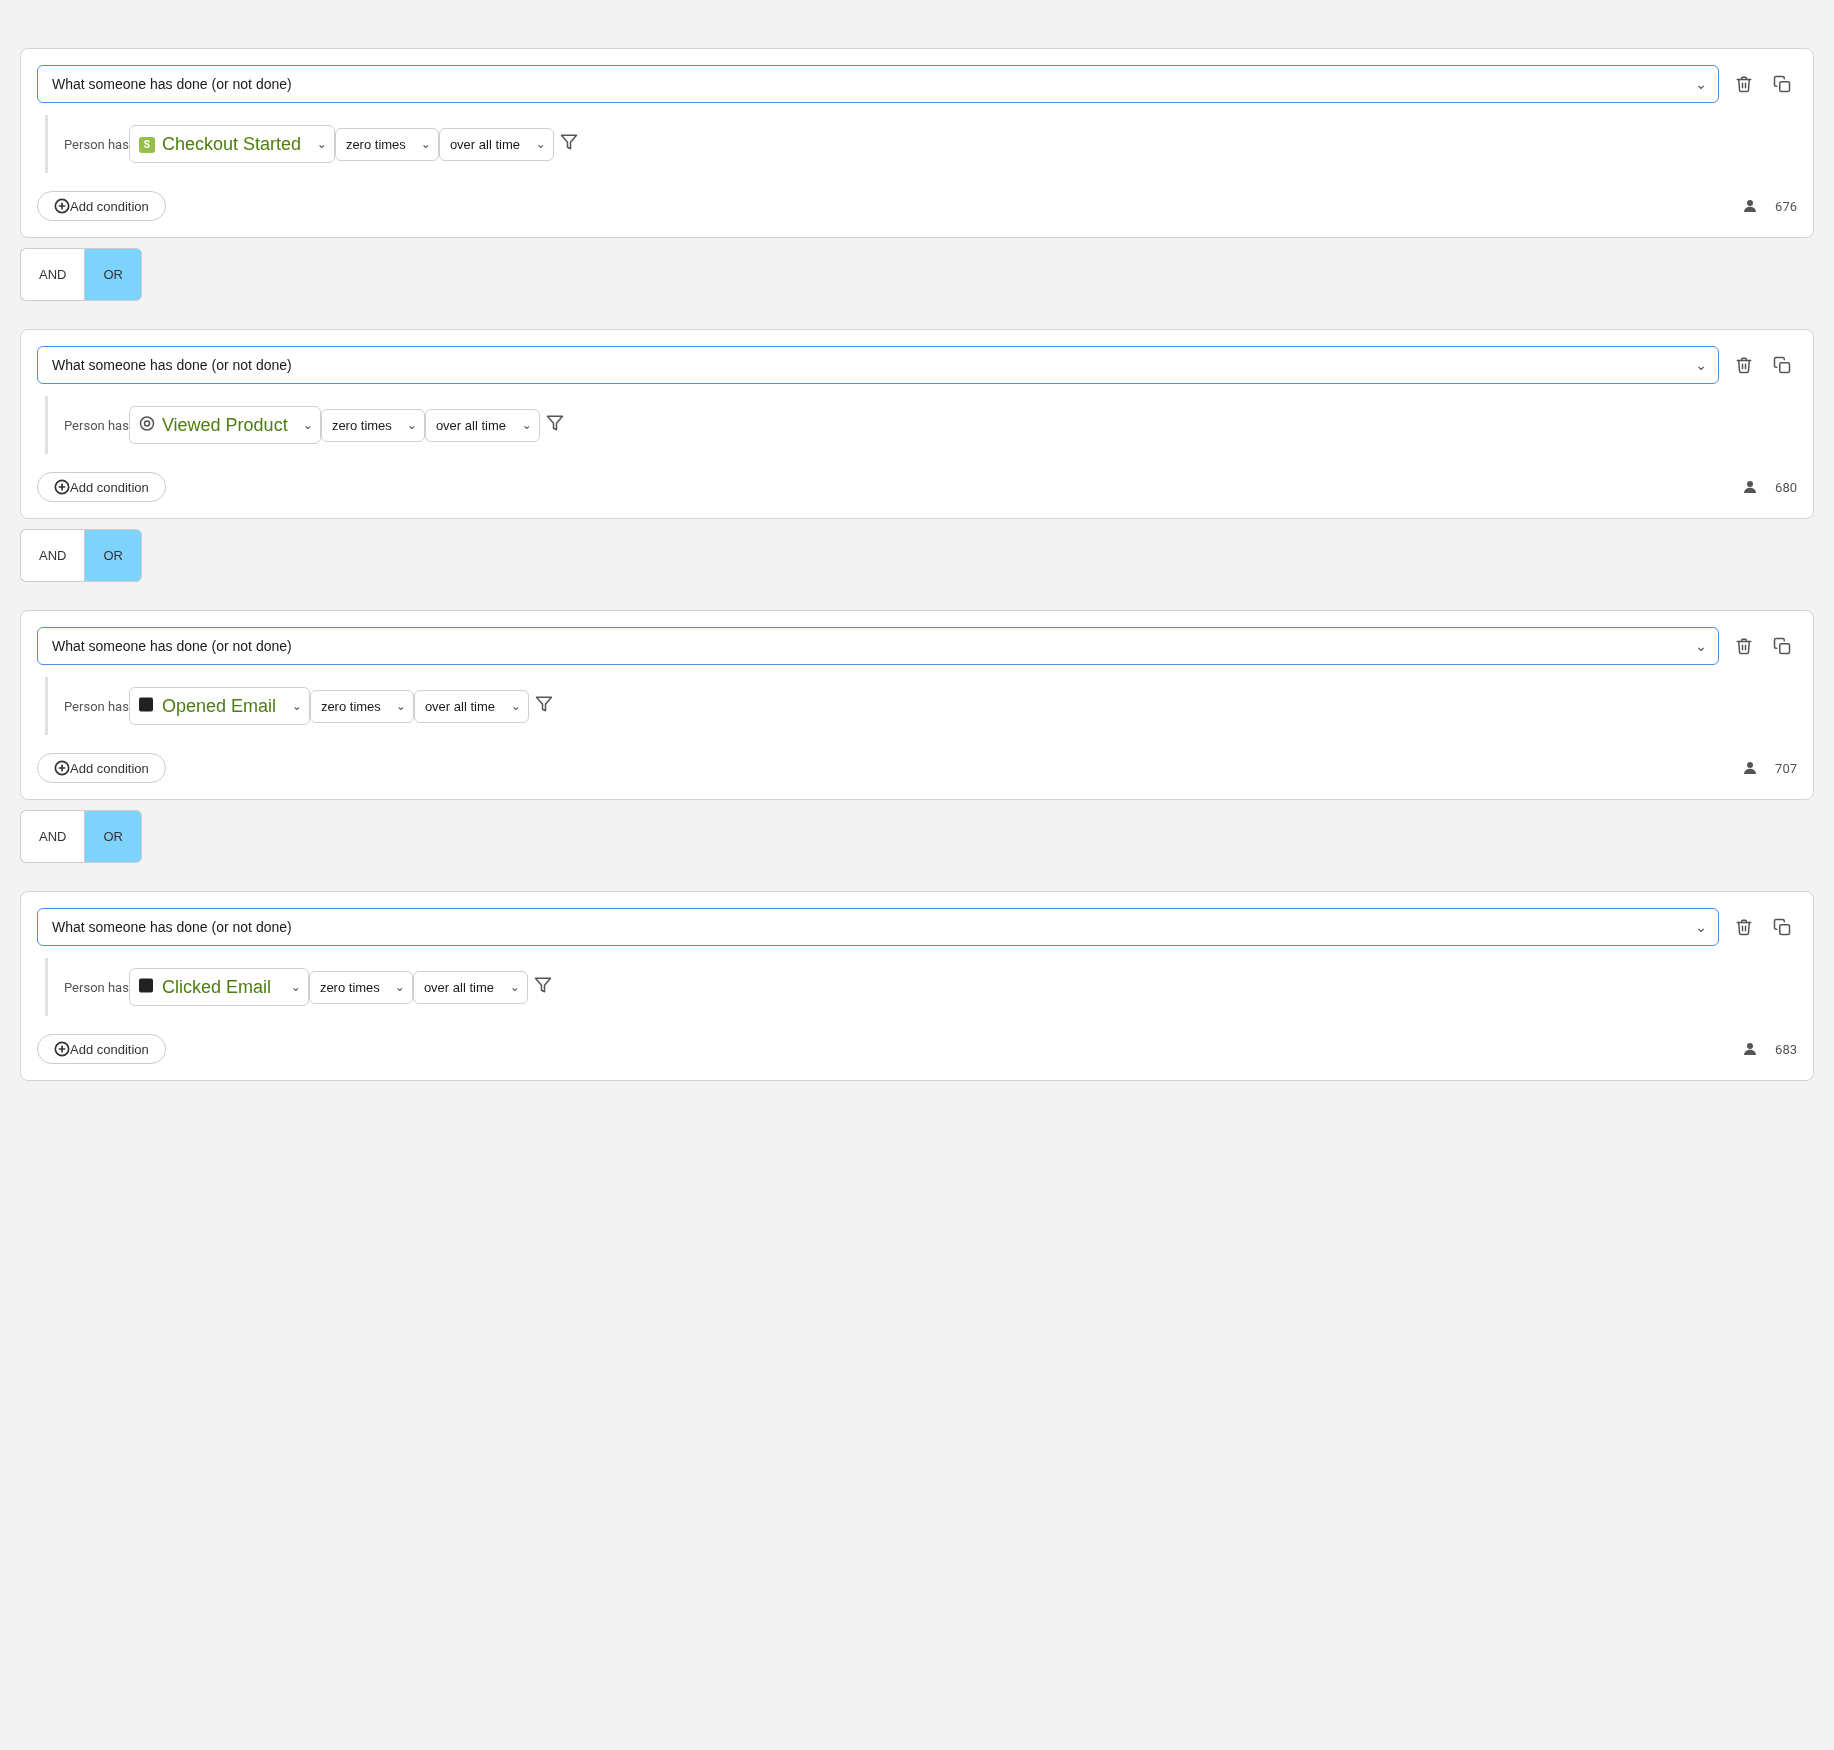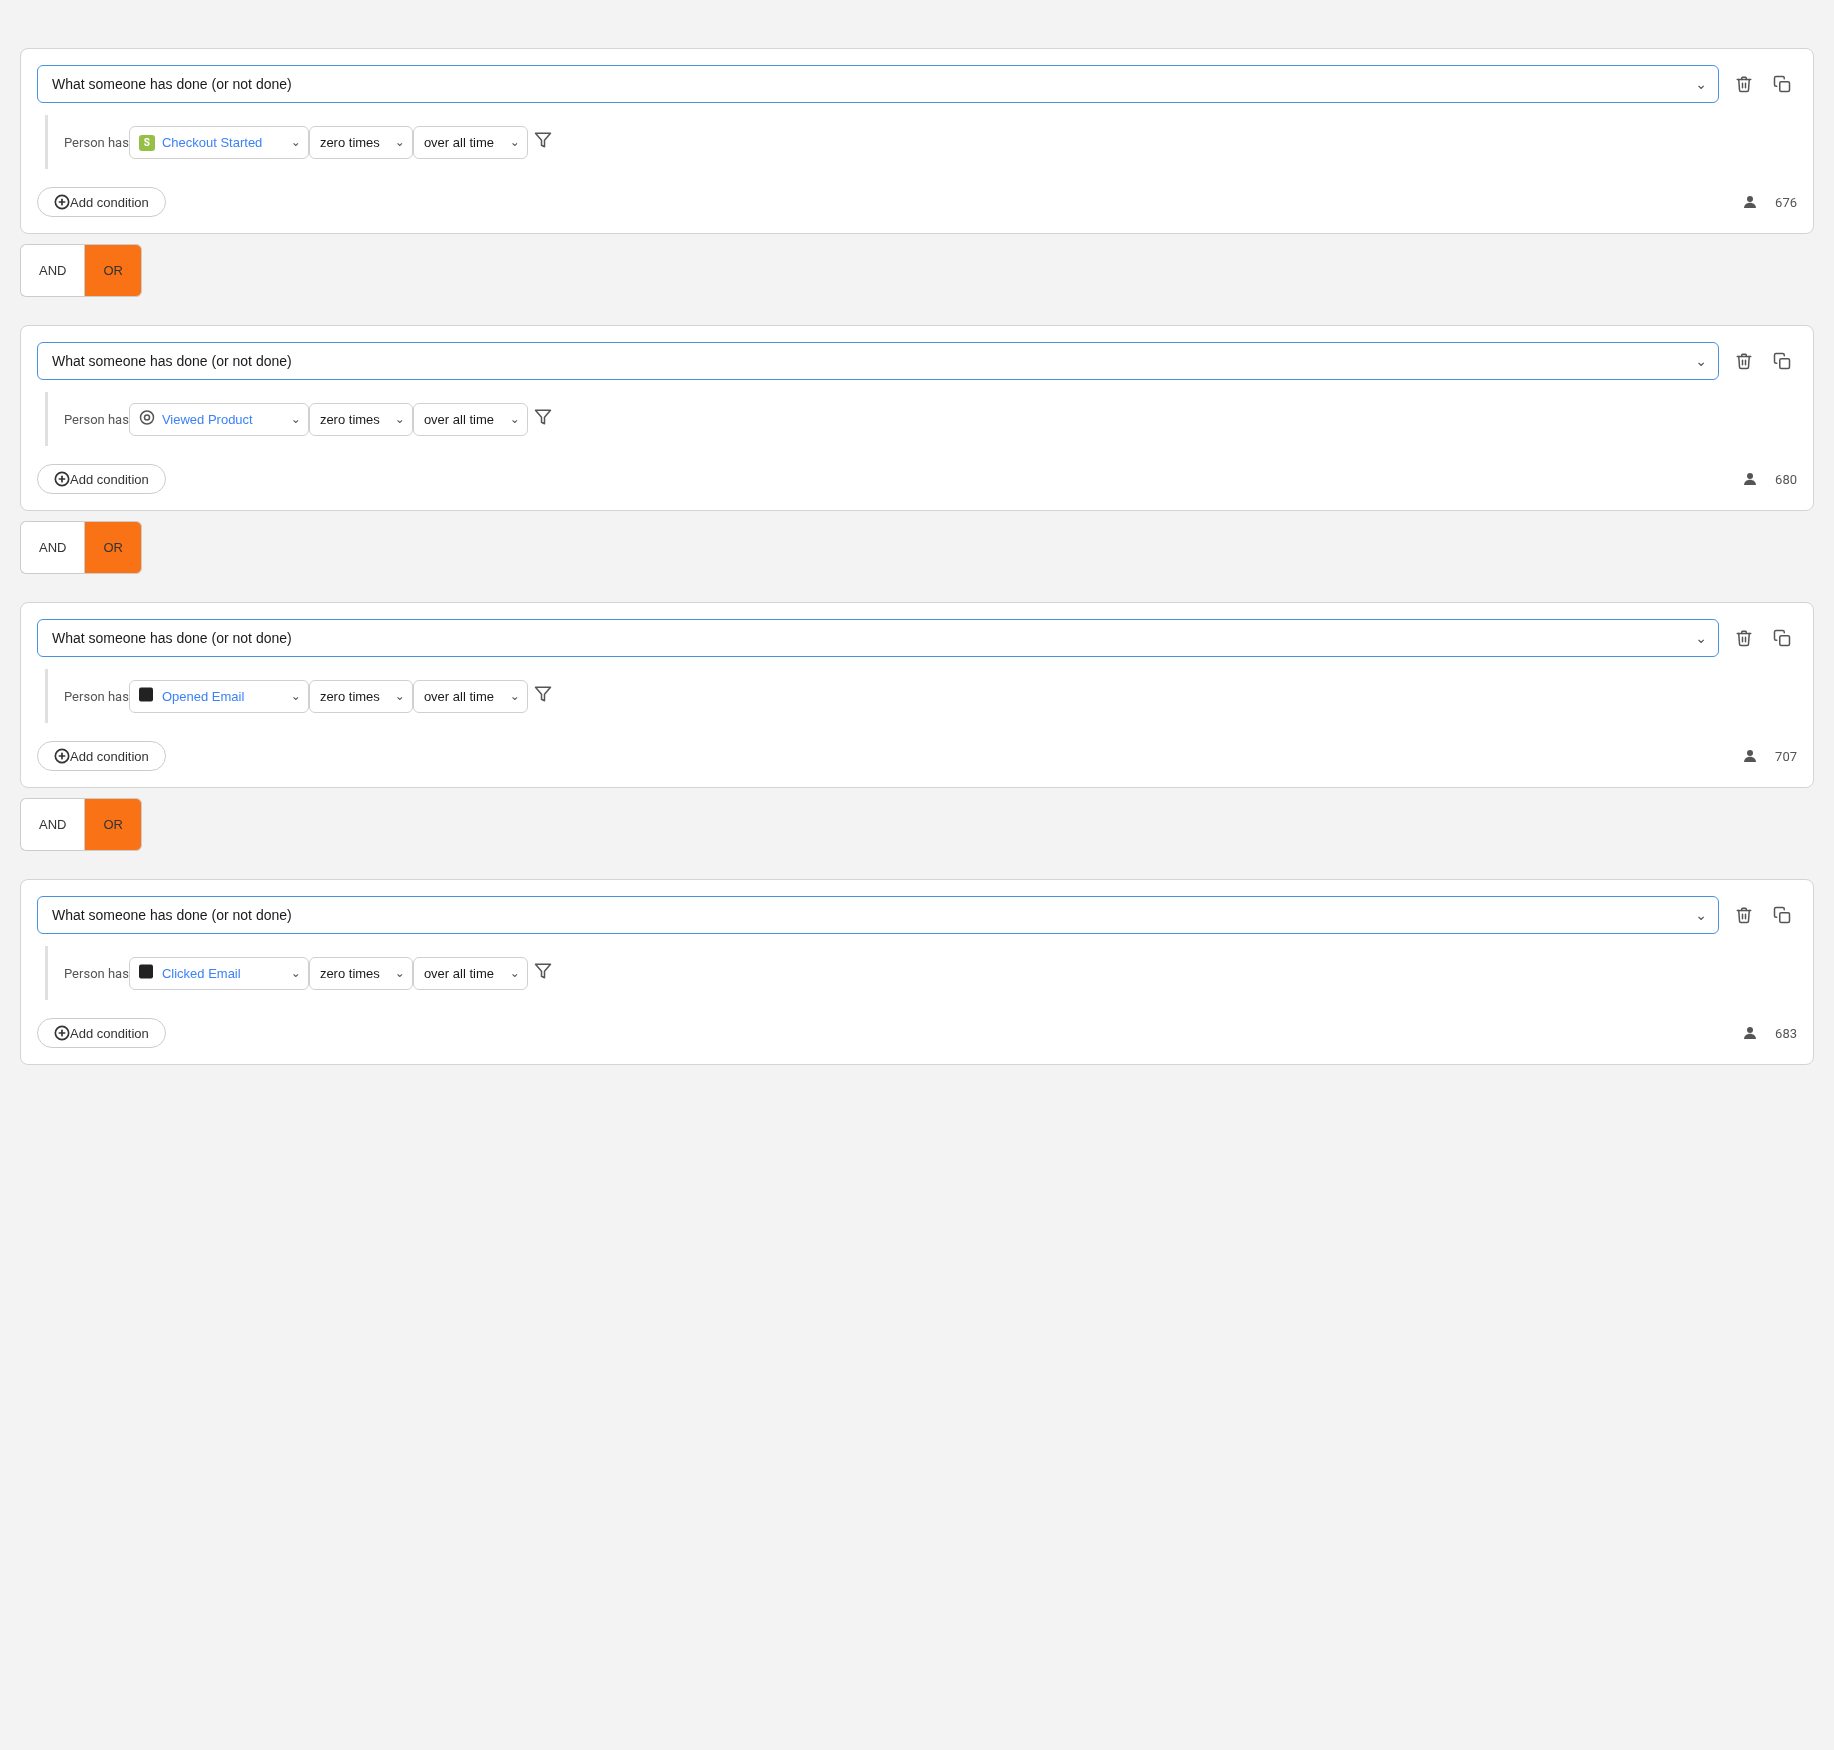--- a/index.html
+++ b/index.html
@@ -128,25 +128,25 @@
       transform: translateY(-50%);
       pointer-events: none;
       font-size: 14px;
       z-index: 1;
     }
 
     .event-select {
       padding: 8px 32px 8px 32px;
       border: 1px solid #d0d0d0;
       border-radius: 6px;
-      font-size: 13px;
+      font-size: 18px;
       appearance: none;
       background: #fff;
       cursor: pointer;
-      color: #3b82f6;
+      color: #4d7c0f;
       min-width: 180px;
     }
 
     .filter-icon-btn {
       background: none;
       border: none;
       cursor: pointer;
       padding: 6px;
       color: #555;
       font-size: 16px;
@@ -198,21 +198,21 @@
 
     .and-btn {
       border-radius: 6px 0 0 6px;
       border-right: none;
       background: #fff;
       color: #333;
     }
 
     .or-btn {
       border-radius: 0 6px 6px 0;
-      background: #f97316;
+      background: #7dd3fc;
       color: #333;
     }
 
     .and-btn.active {
       background: #fff;
       border-color: #ccc;
     }
 
     .shopify-icon {
       display: inline-block;

